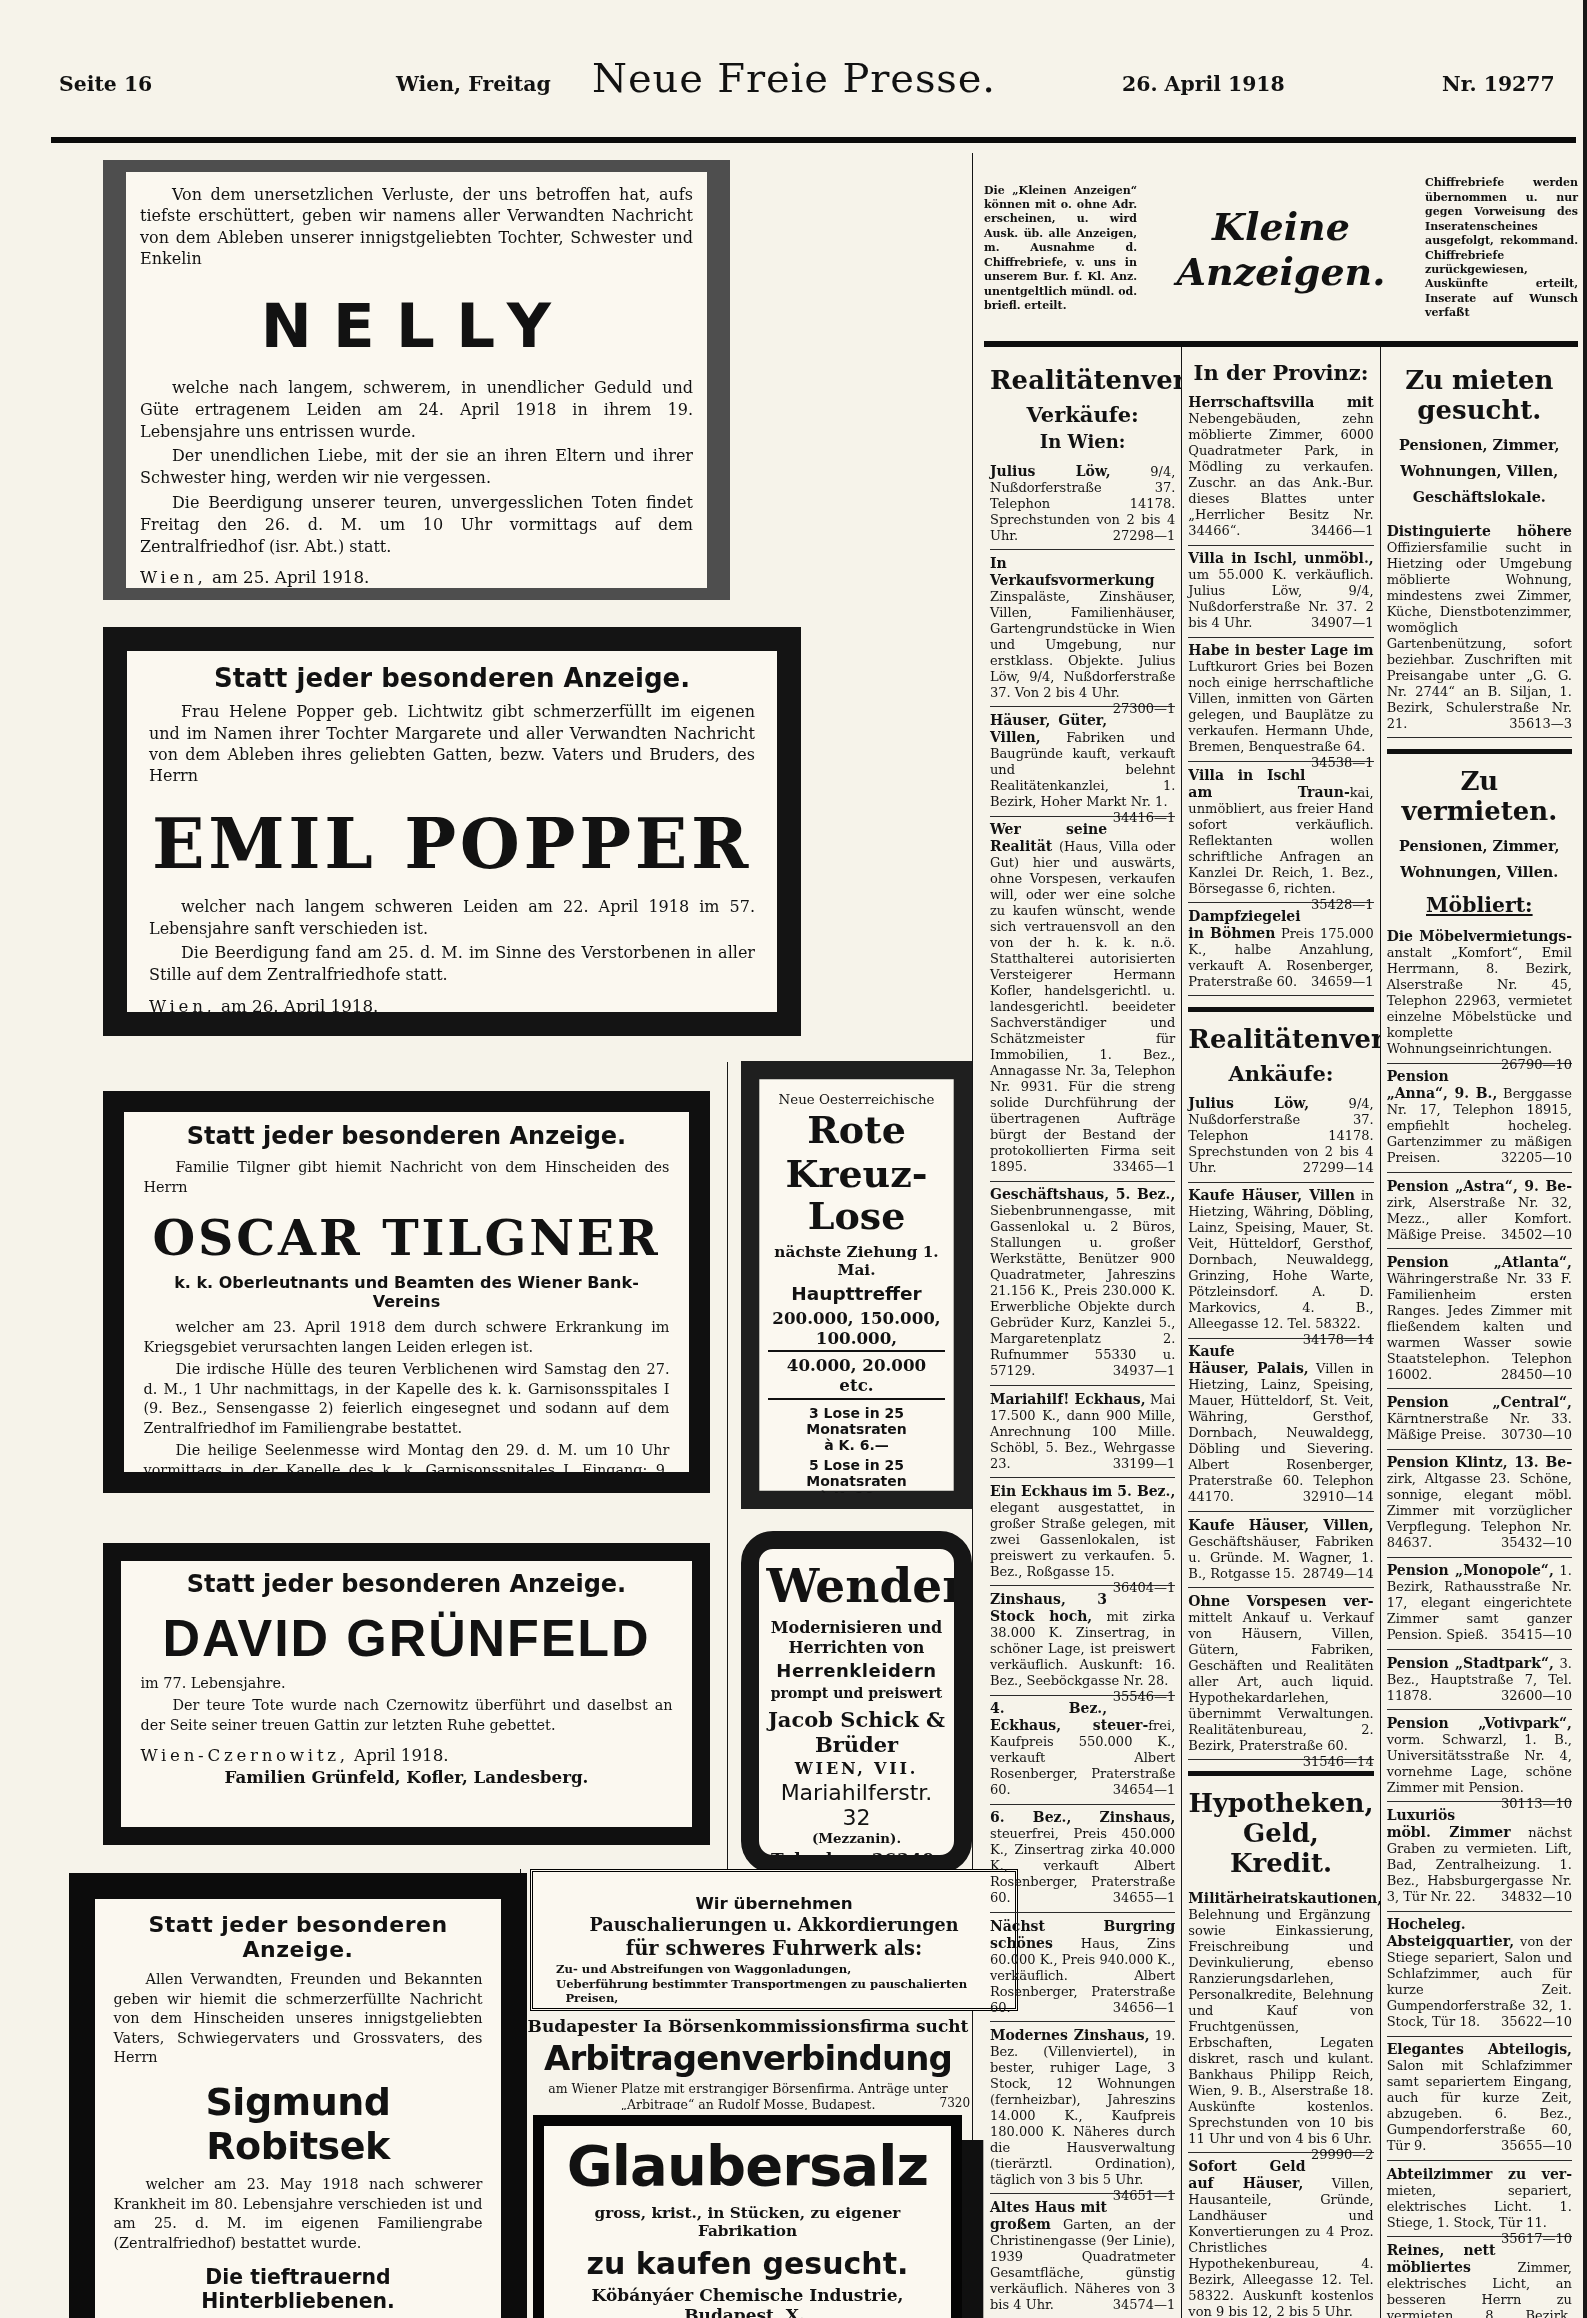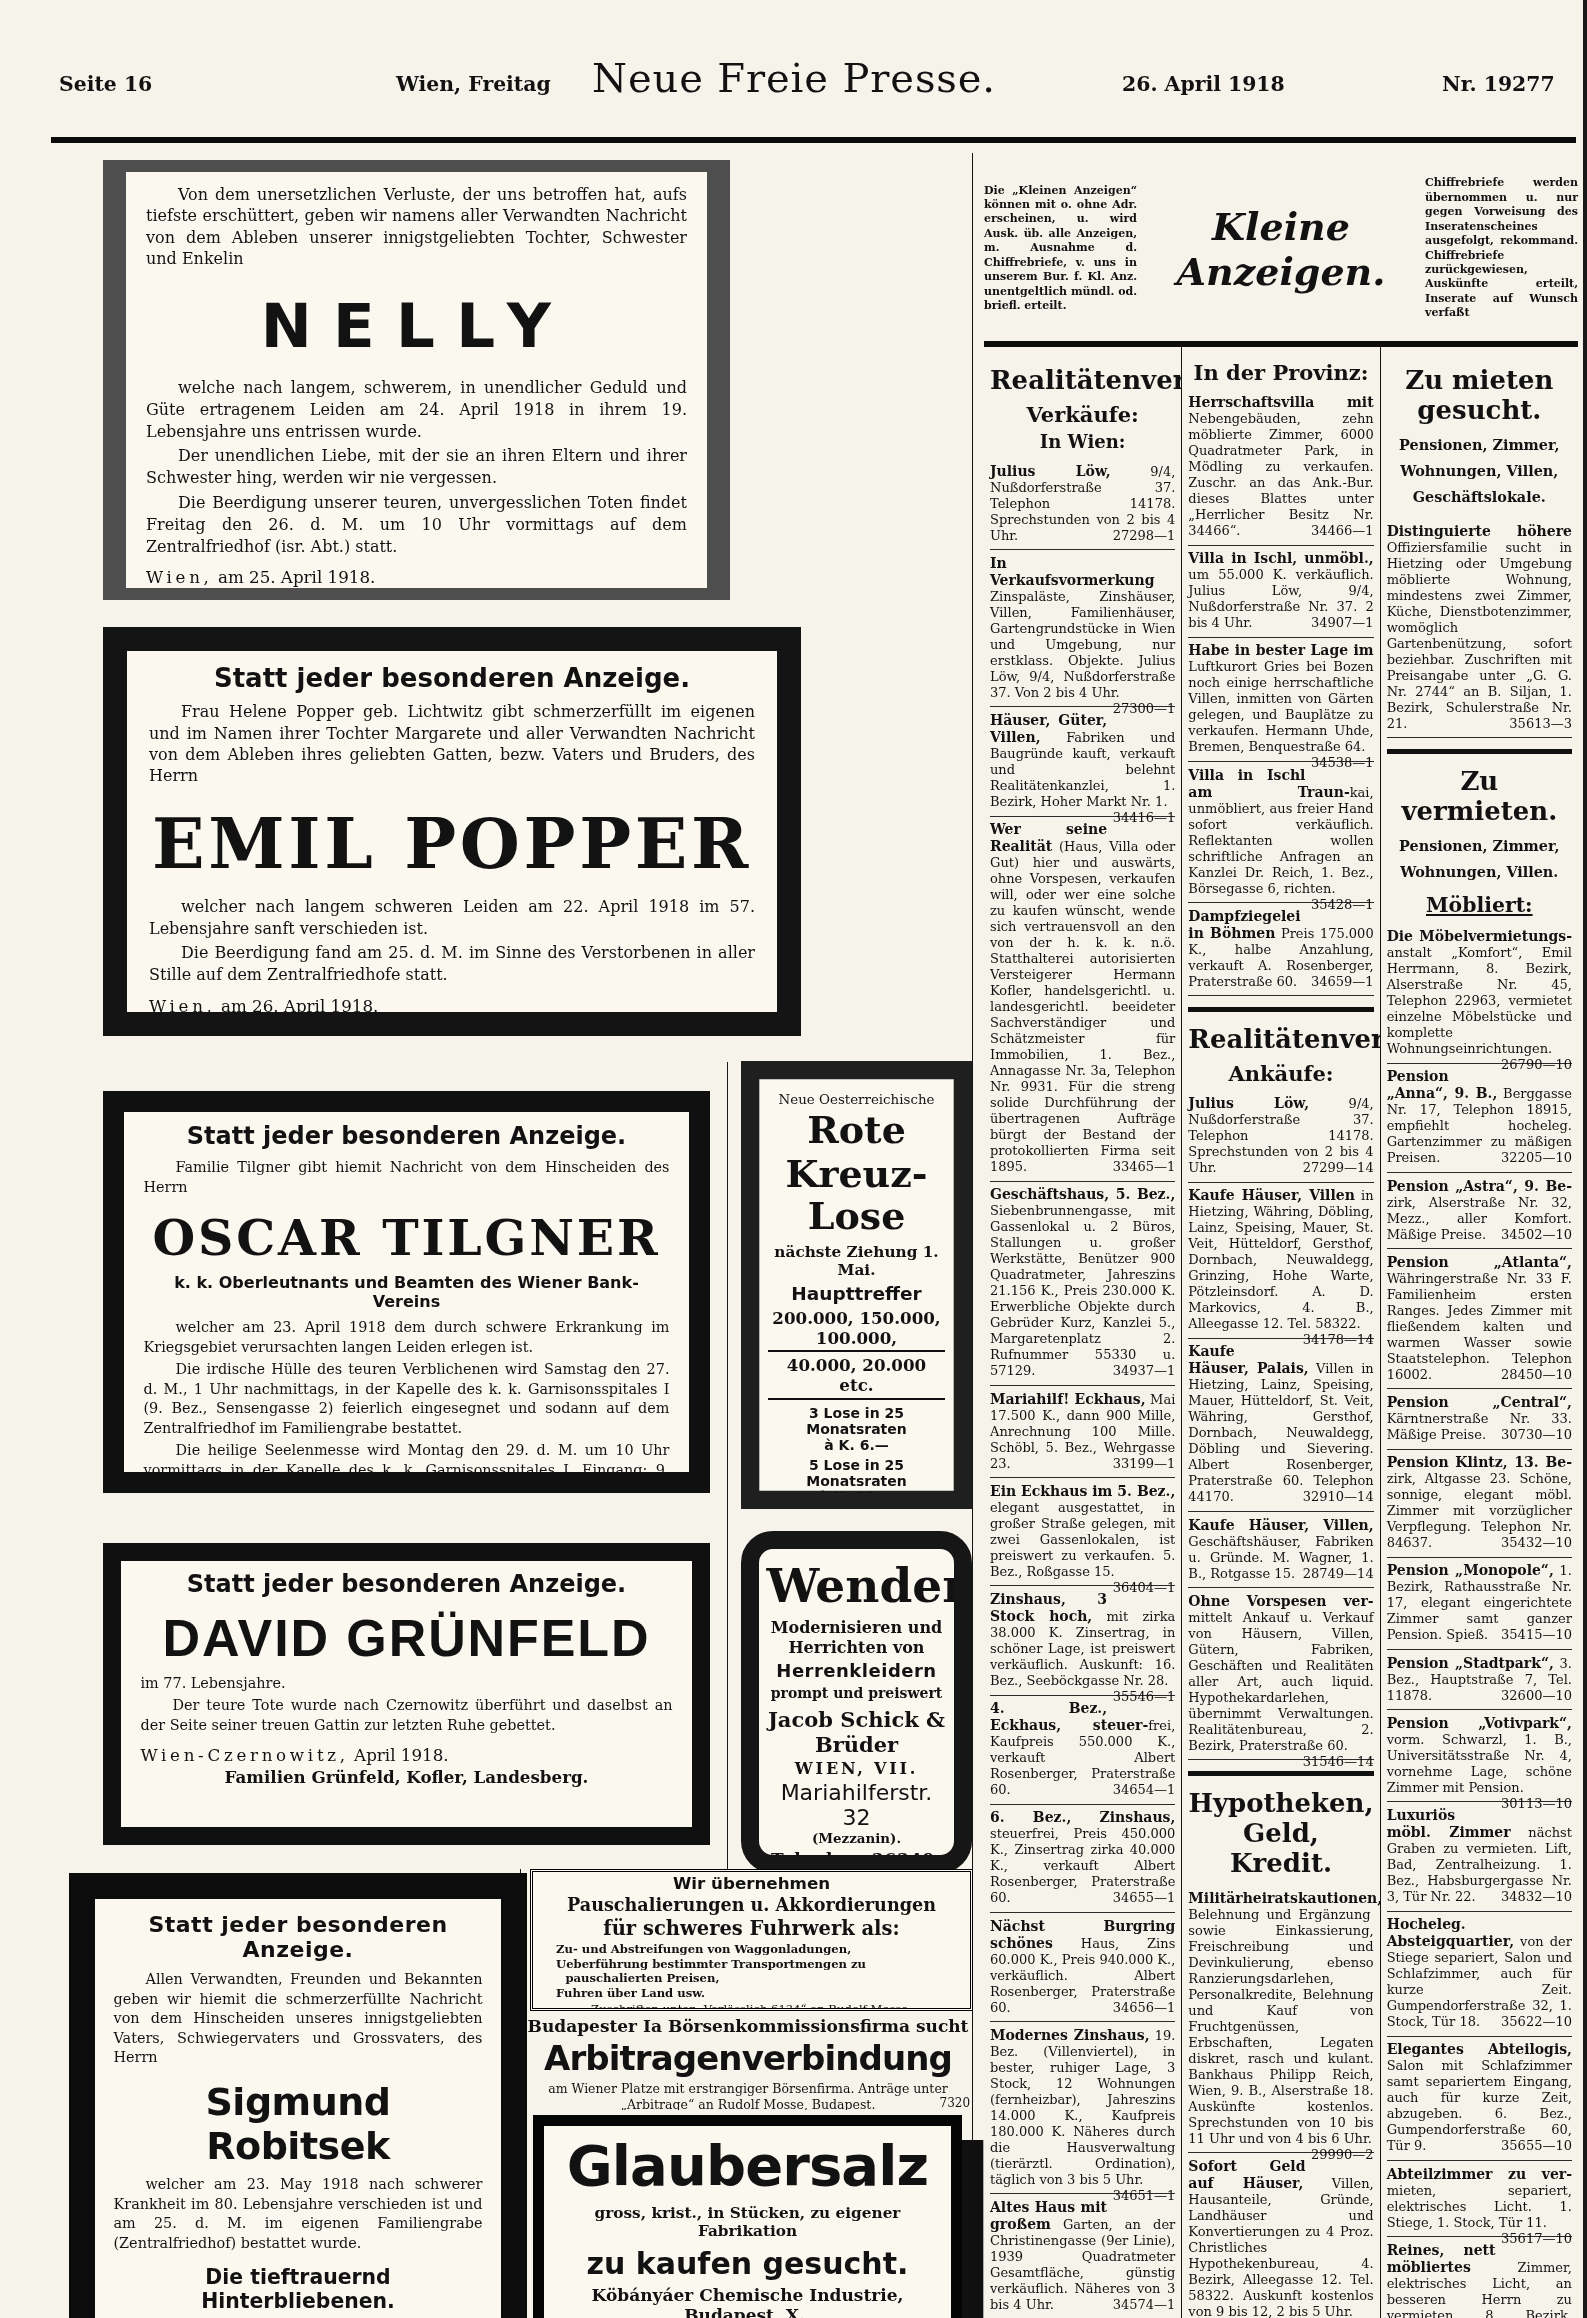--- a/index.html
+++ b/index.html
@@ -11,21 +11,21 @@
   .hdr-title{position:absolute;left:0;right:0;top:55px;text-align:center;font-size:40px;font-weight:400;letter-spacing:0.9px;}
   .hdr-date{position:absolute;left:1122px;top:72px;font-size:20.4px;font-weight:700;}
   .hdr-issue{position:absolute;left:1442px;top:72px;font-size:20.4px;font-weight:700;}
   .hdr-rule{position:absolute;left:51px;right:12px;top:137px;border-top:6px solid #0b0b0b;}
   .edge-right{position:absolute;right:0;top:0;width:4.6px;height:100%;background:#181818;}
   .vrule-main{position:absolute;left:972px;top:153px;height:2328px;border-left:1.9px solid #141414;}
   .vrule-mid{position:absolute;left:727px;top:1062px;height:811px;border-left:1.4px solid #1a1a1a;}
   .vrule-bl{position:absolute;left:520px;top:1869px;height:603px;border-left:1.4px solid #161616;}
   
   .obox{position:absolute;box-sizing:border-box;overflow:hidden;background:#fbf8f0;}
-  #ob-nelly{left:103px;top:160px;width:627px;height:440px;border:solid #4e4e4e;border-width:12px 23px;padding:12px 20px;}
+  #ob-nelly{left:103px;top:160px;width:627px;height:440px;border:solid #4e4e4e;border-width:12px 23px;padding:12px 14px;}
   #ob-popper{left:103px;top:627px;width:698px;height:409px;border:24px solid #141414;padding:10.2px 22px;}
   #ob-tilgner{left:103px;top:1091px;width:607px;height:402px;border:21.3px solid #101010;padding:8.3px 19.5px;}
   #ob-gruenfeld{left:103px;top:1543px;width:607px;height:302px;border:18.5px solid #101010;padding:7.4px 19.5px;}
   #ob-robitsek{left:69px;top:1873px;width:458px;height:577px;border:26px solid #0c0c0c;padding:11px 18.5px;}
   .ob-header{font-family:"DejaVu Sans",sans-serif;font-weight:700;text-align:center;margin:1.9px 0 8.3px;}
   .h56{font-size:26px;} .h52{font-size:24px;} .h48{font-size:22px;letter-spacing:0.5px;}
   .ob-int{font-size:16px;line-height:21.3px;text-align:justify;text-indent:32px;margin:0;}
   .ob-body{font-size:16px;line-height:22px;text-align:justify;text-indent:32px;margin:0 0 2.8px;}
   .sm{font-size:14.4px;line-height:19.5px;}
   .ob-name{font-weight:700;text-align:center;}
@@ -57,22 +57,22 @@
              box-sizing:border-box;padding:9.3px 7.4px;overflow:hidden;background:#fbf8f0;}
   .wd-t{font-size:47px;font-weight:700;text-align:center;margin:0 0 4.6px;}
   .wd-l{font-size:16px;font-weight:700;text-align:center;margin:0.9px 0;}
   .wd-hk{font-family:"DejaVu Sans",sans-serif;font-size:18px;font-weight:700;text-align:center;letter-spacing:0.5px;margin:3.7px 0;}
   .wd-p{font-size:14px;font-weight:700;text-align:center;margin:2.8px 0;}
   .wd-firm{font-size:21px;font-weight:700;text-align:center;margin:5.6px 0 0.9px;}
   .wd-city{font-size:16px;font-weight:700;text-align:center;letter-spacing:2.8px;margin:1.9px 0;}
   .wd-street{font-family:"DejaVu Sans",sans-serif;font-size:22px;font-weight:400;text-align:center;margin:2.8px 0 0;}
   .wd-mezz{font-size:13.4px;font-weight:700;text-align:center;margin:0;}
   .wd-tel{font-size:17px;font-weight:700;text-align:center;letter-spacing:0.9px;margin:2.8px 0 0;}
-  #ad-fuhrwerk{position:absolute;left:530px;top:1869px;width:443px;height:142px;border:3.7px double #000;
-               box-sizing:border-box;padding:1px 12px;overflow:hidden;background:#fbf8f0;}
+  #ad-fuhrwerk{position:absolute;left:530px;top:1869px;width:488px;height:142px;border:3.7px double #000;
+               box-sizing:border-box;padding:21px 12px;overflow:hidden;background:#fbf8f0;}
   .fw-t1{font-family:"DejaVu Sans",sans-serif;font-size:16.7px;font-weight:700;text-align:center;margin:0;}
   .fw-t2{font-size:17.6px;font-weight:700;text-align:center;margin:0.9px 0;}
   .fw-t3{font-size:19.5px;font-weight:700;text-align:center;margin:1.9px 0;}
   .fw-b{font-size:11.6px;line-height:14.4px;font-weight:700;margin:0.5px 0 0.5px 20.4px;text-indent:-9.3px;}
   .fw-c{font-size:11.6px;line-height:14.4px;text-align:center;margin:1.9px 0 0;}
   #ad-arbitrage{position:absolute;left:524px;top:2016px;width:448px;height:94px;overflow:hidden;}
   .ab-t1{font-size:17px;font-weight:700;text-align:center;margin:0;}
   .ab-t2{font-family:"DejaVu Sans",sans-serif;font-size:34px;font-weight:700;text-align:center;letter-spacing:-0.9px;margin:1.9px 0 2.8px;}
   .ab-t3{font-size:12.5px;line-height:16px;text-align:center;margin:0;}
   .ab-ref{position:absolute;right:1.9px;bottom:0;font-size:12px;}

